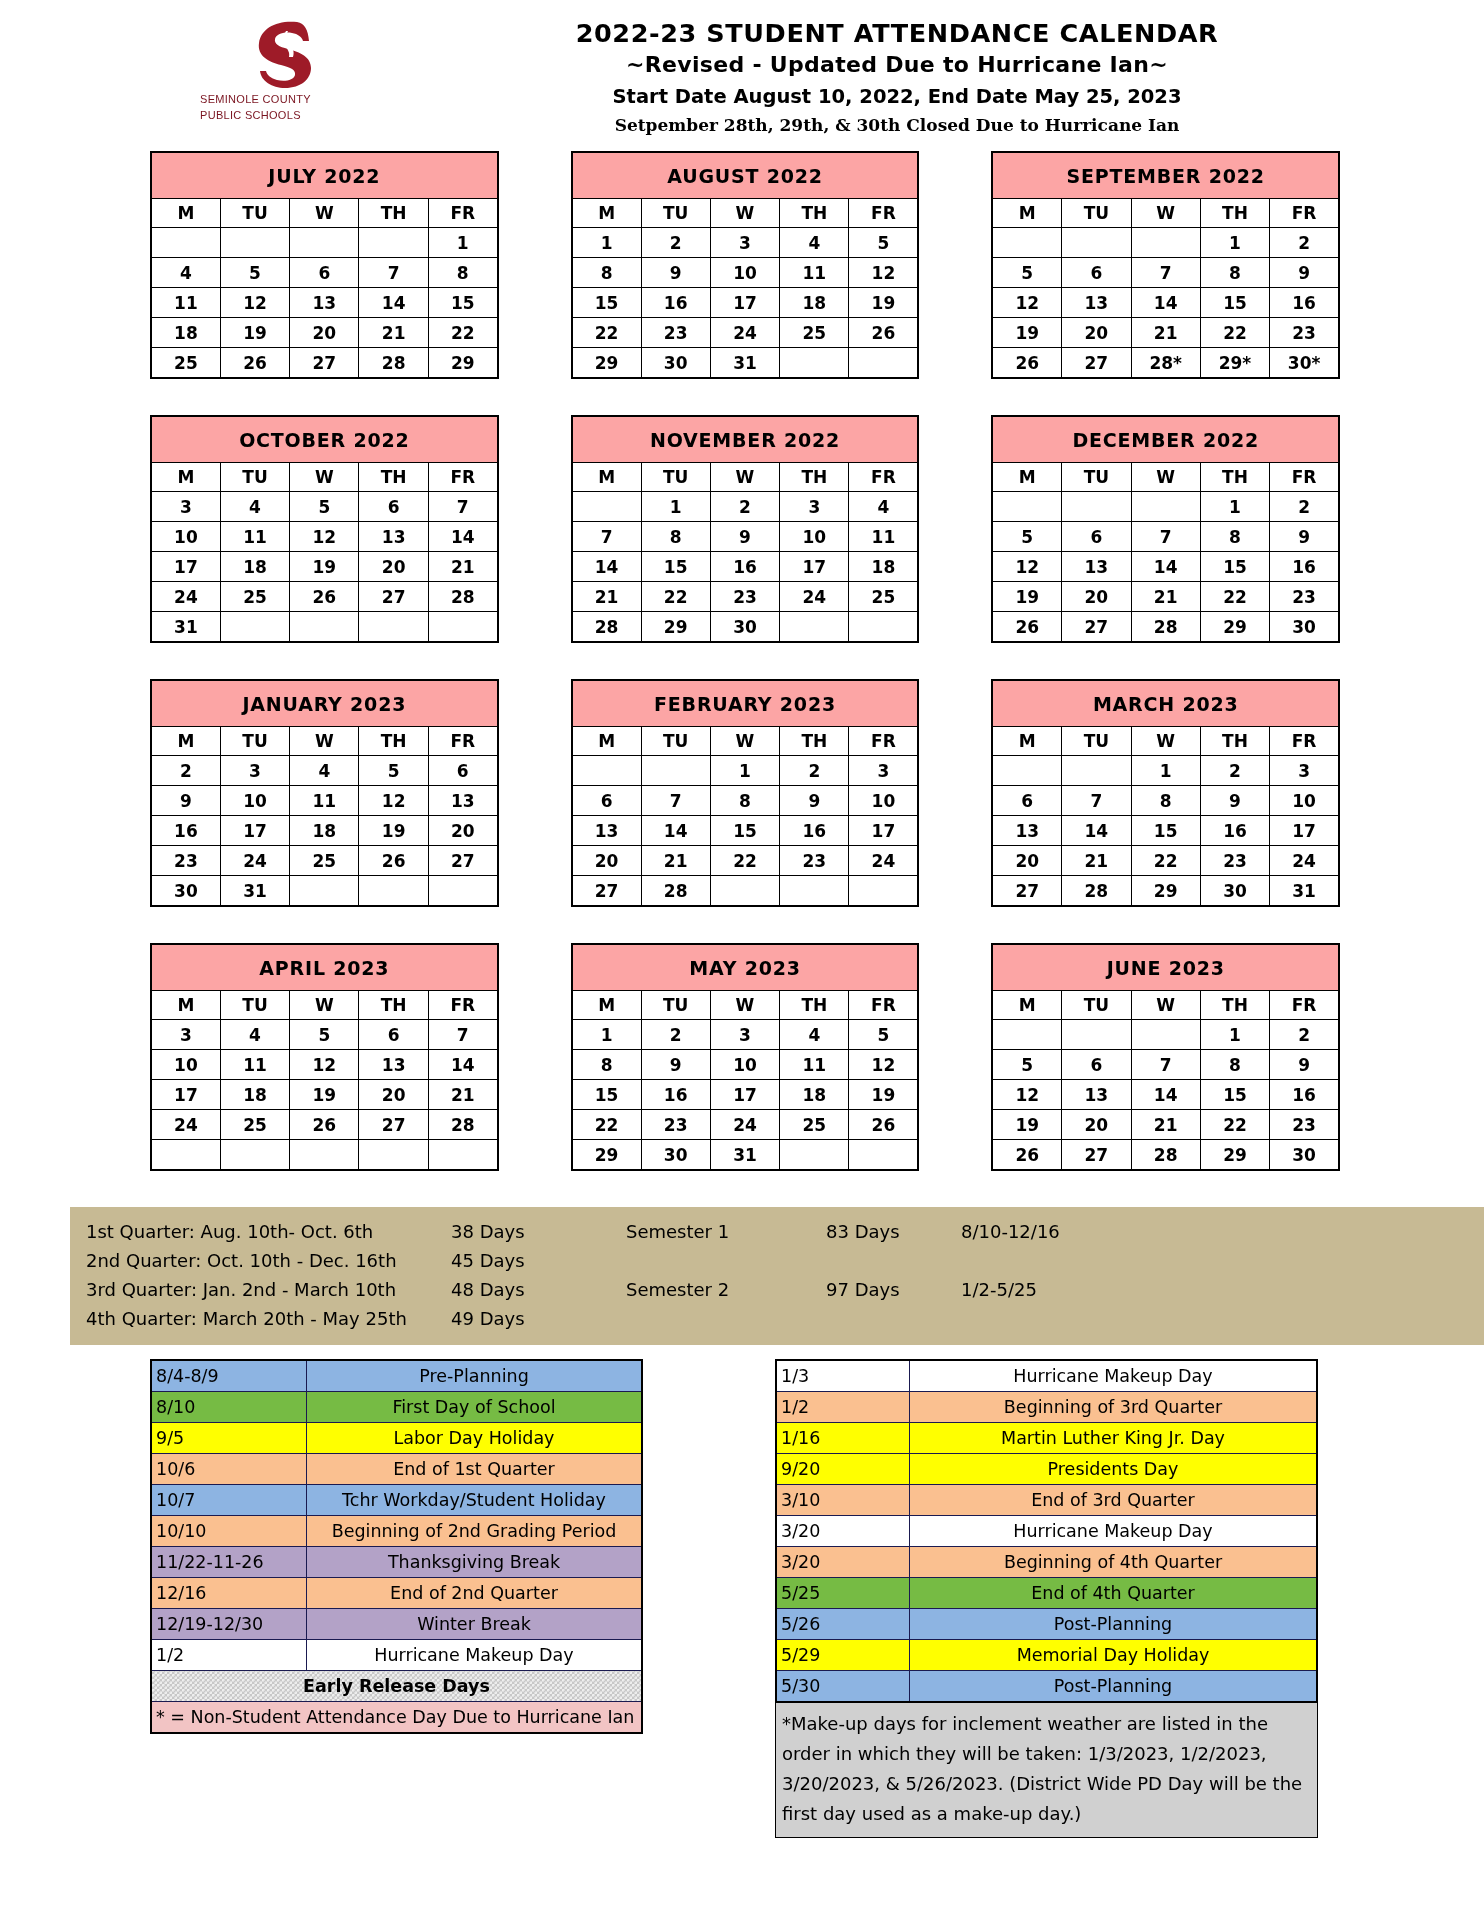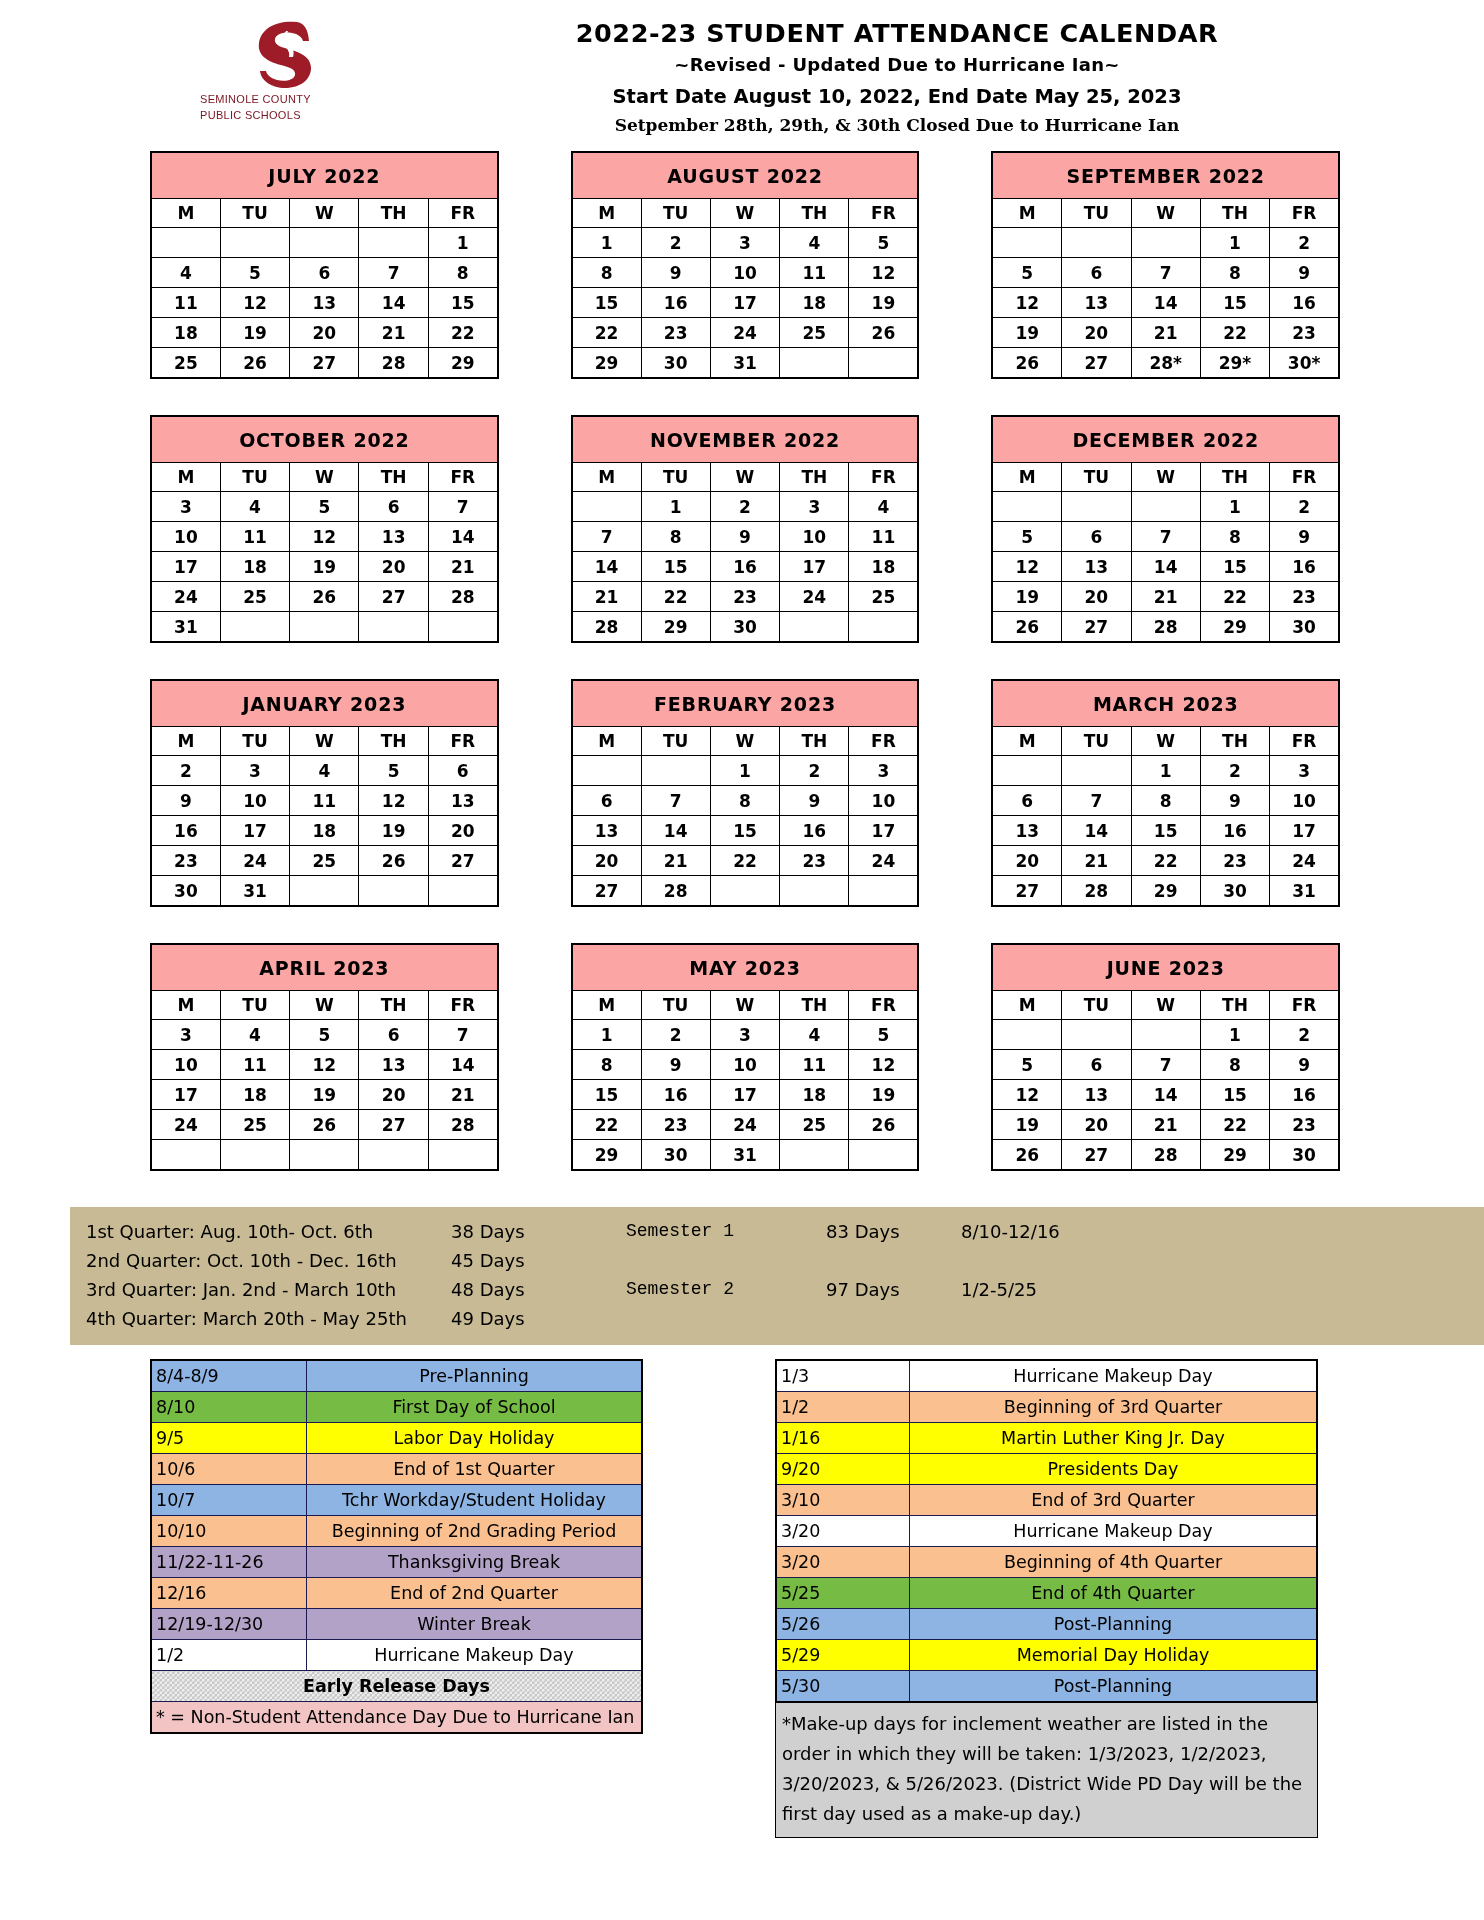--- a/index.html
+++ b/index.html
@@ -13,21 +13,21 @@
 
   
   .header{display:flex;align-items:flex-start;padding-top:18px;}
   .logo-wrap{width:170px;margin-left:200px;text-align:left;flex:0 0 auto;}
   .logo-mark{width:92px;height:72px;margin:0 auto;position:relative;}
   .logo-mark svg{display:block;}
   .logo-text{font-family:"Liberation Sans",sans-serif;font-size:11px;line-height:13px;
     letter-spacing:.3px;color:#7a1420;margin-top:3px;font-weight:400;}
   .titles{flex:1 1 auto;text-align:center;margin-left:-60px;}
   .t1{font-size:25.5px;font-weight:700;letter-spacing:.6px;line-height:30px;}
-  .t2{font-size:18px;font-weight:700;letter-spacing:.3px;line-height:30px;margin-top:2px;}
+  .t2{font-size:22px;font-weight:700;letter-spacing:.3px;line-height:30px;margin-top:2px;}
   .t3{font-size:19.5px;font-weight:700;line-height:28px;margin-top:3px;}
   .t4{font-family:"DejaVu Serif","Liberation Serif",serif;font-size:17px;font-weight:700;
       line-height:24px;margin-top:2px;}
 
   
   .months{margin:14px 0 0 150px;width:1190px;}
   .mrow{display:flex;gap:72px;margin-bottom:36px;}
   table.month{border-collapse:collapse;table-layout:fixed;width:349px;
     border:2.5px solid #000;}
   table.month td,table.month th{border:1.2px solid #000;}
@@ -59,21 +59,21 @@
              background-image:
                linear-gradient(45deg,rgba(255,255,255,.5) 25%,transparent 25%,transparent 75%,rgba(255,255,255,.5) 75%),
                linear-gradient(45deg,rgba(255,255,255,.5) 25%,transparent 25%,transparent 75%,rgba(255,255,255,.5) 75%);
              background-size:4px 4px;background-position:0 0,2px 2px;}
 
   
   .qbox{margin:4px 0 0 70px;width:1422px;background:#c7ba94;padding:10px 0 12px 4px;}
   .qline{display:flex;font-size:18px;line-height:29px;font-weight:400;}
   .q-a{width:365px;padding-left:12px;}
   .q-b{width:175px;}
-  .q-c{width:200px;font-family:Liberation Mono, monospace;}
+  .q-c{width:200px;}
   .q-d{width:135px;}
   .q-e{width:200px;}
 
   
   .legends{display:flex;margin:14px 0 0 150px;width:1200px;gap:132px;align-items:flex-start;}
   table.legend{border-collapse:collapse;table-layout:fixed;border:2.5px solid #000;}
   table.legend td{border:1.3px solid #1a1a50;font-size:17.5px;height:30px;padding:0 4px;}
   .lg-left{width:493px;}
   .lg-left td.lg-date{width:146px;}
   .lg-right{width:543px;}

